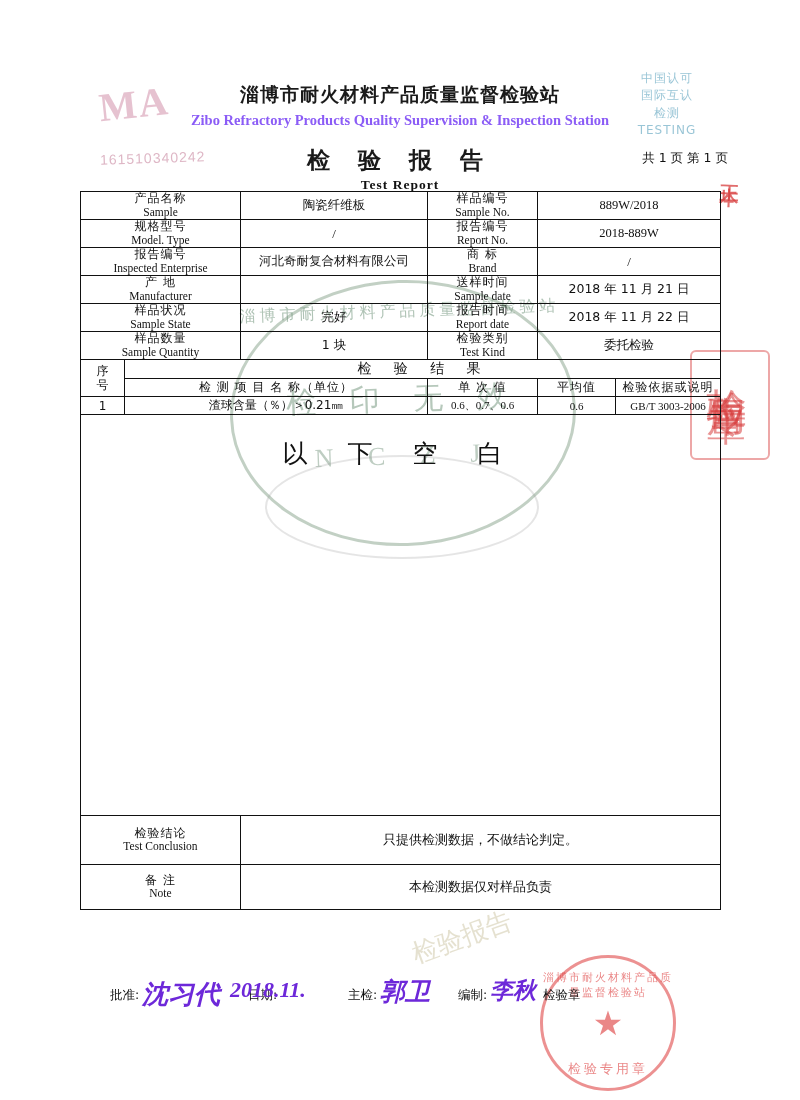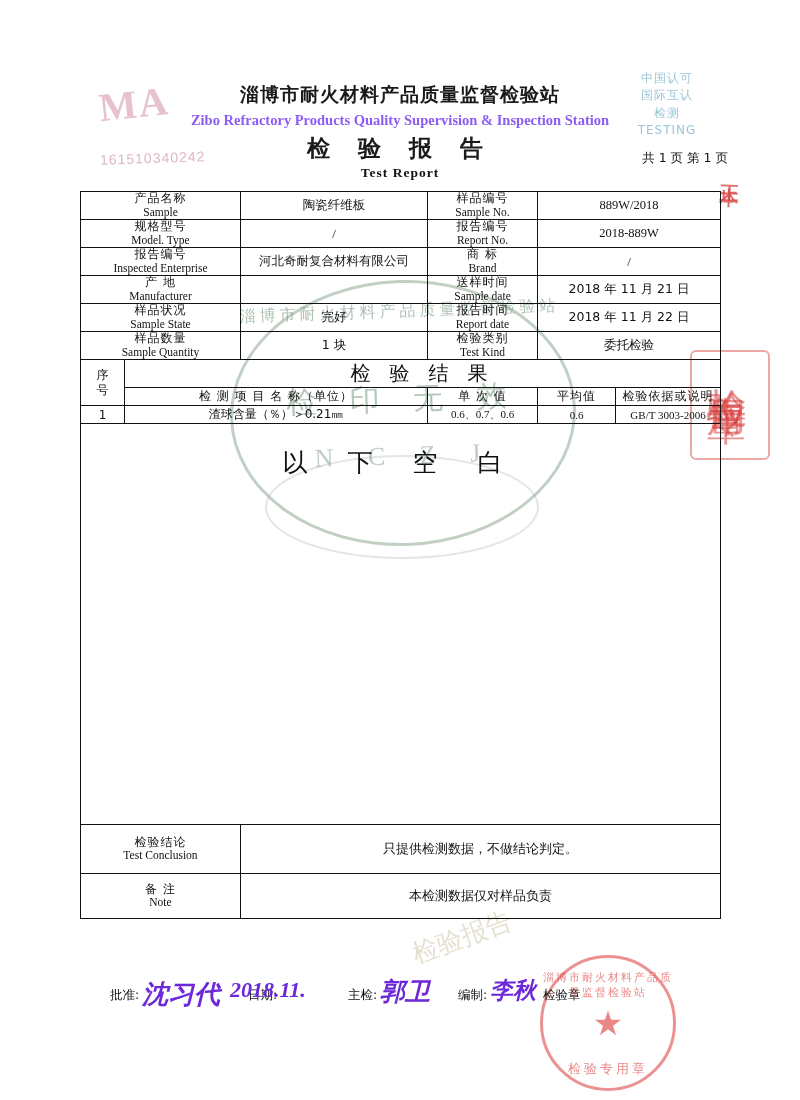--- a/index.html
+++ b/index.html
@@ -43,21 +43,21 @@
     font-weight: bold;
     margin-top: 4px;
     color: #8b5cf6;
     white-space: nowrap;
   }
   .report-cn {
     font-family: "DejaVu Sans", sans-serif;
     font-size: 23px;
     font-weight: bold;
     letter-spacing: 10px;
-    margin-top: 4px;
+    margin-top: 16px;
     color: #1a1a1a;
   }
   .report-en {
     font-size: 13.5px;
     font-weight: bold;
     letter-spacing: 1px;
     margin-top: 1px;
   }
   .page-count {
     position: absolute;
@@ -110,22 +110,22 @@
   .val-left {
     text-align: left;
     padding-left: 10px;
   }
   .slash {
     font-family: "Liberation Serif", serif;
     font-size: 13px;
   }
 
   .results-head {
-    font-family: Liberation Serif, serif;
-    font-size: 20px;
+    font-family: Liberation Mono, monospace;
+    font-size: 14px;
     font-weight: normal;
     letter-spacing: 7px;
     padding: 5px 0;
   }
   .seq-head {
     font-family: "DejaVu Sans", sans-serif;
     font-size: 12px;
     line-height: 1.2;
   }
   .col-head {

